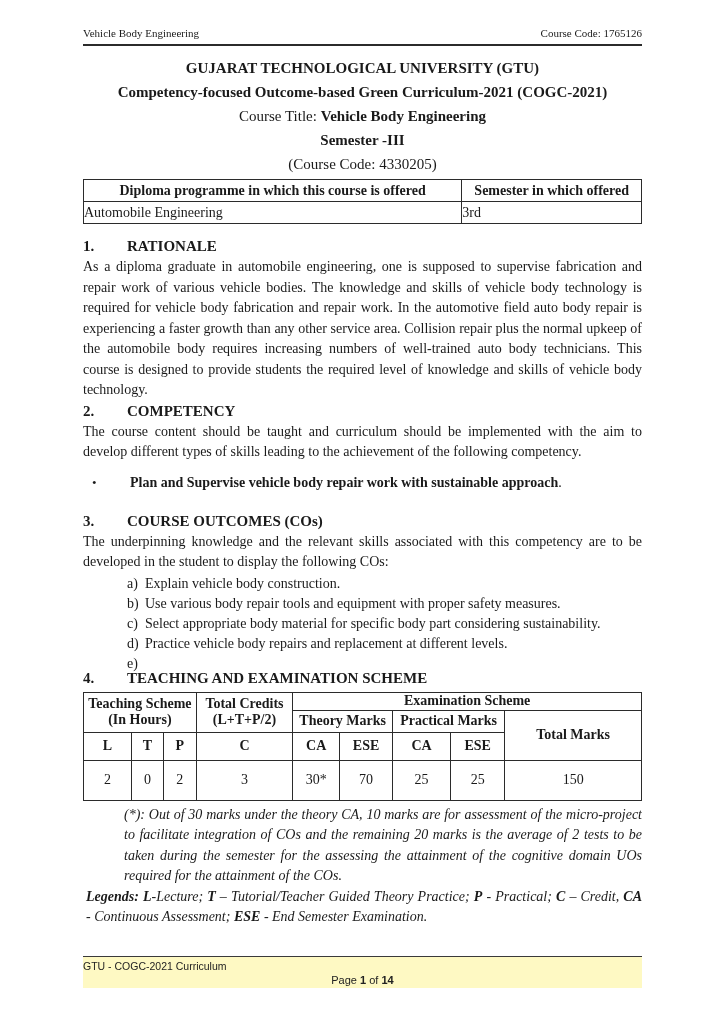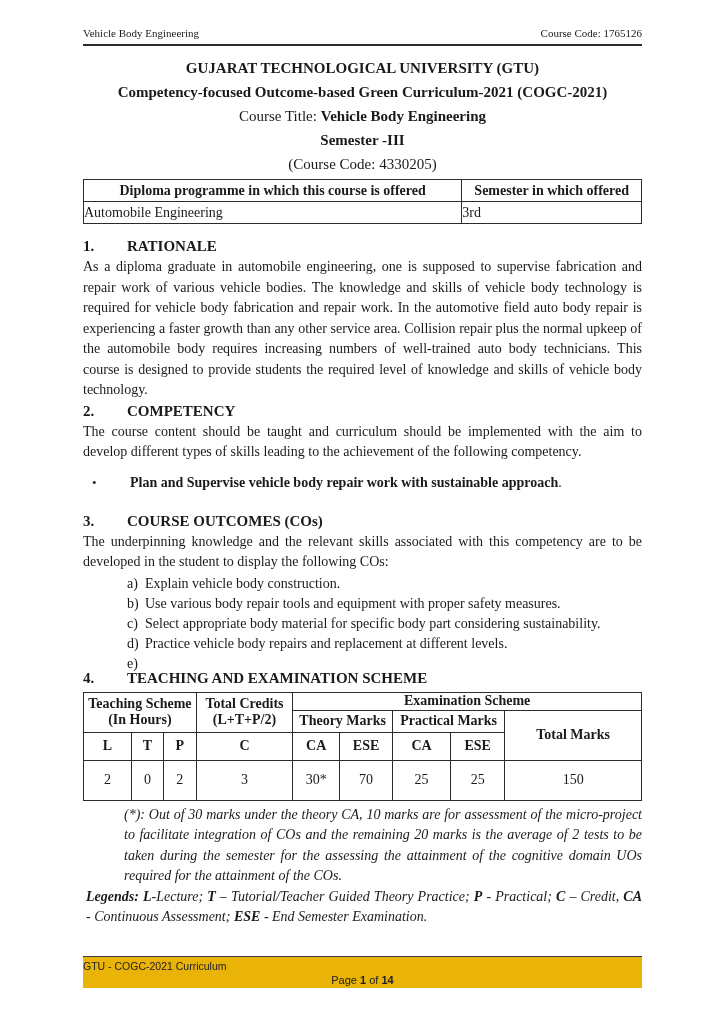--- a/index.html
+++ b/index.html
@@ -86,21 +86,21 @@
     font-size: 14px; line-height: 20.5px;
     font-style: italic; text-align: justify;
     padding-left: 3px;
   }
   .legends .bi { font-weight: bold; }
 
   
   .page-footer {
     position: absolute; left: 83px; right: 82px; top: 956px;
     border-top: 1.5px solid #3a3a3a;
-    background: #eab308;
+    background: #fef9c3;
     font-family: "Liberation Sans", "DejaVu Sans", sans-serif;
   }
   .footer-left { font-size: 10.5px; line-height: 14px; color: #222; padding-top: 2px; }
   .footer-page { text-align: center; font-size: 11px; line-height: 15px; color: #222; }
   .footer-page .b { font-weight: bold; }
 </style>
 </head>
 <body>
 
 <div class="page">

